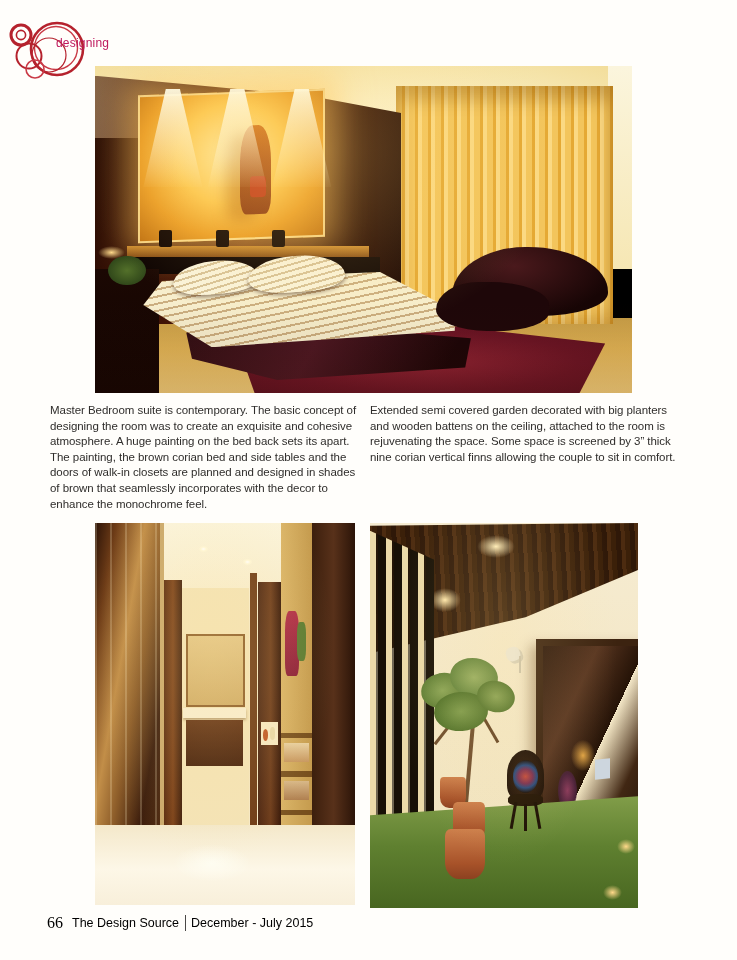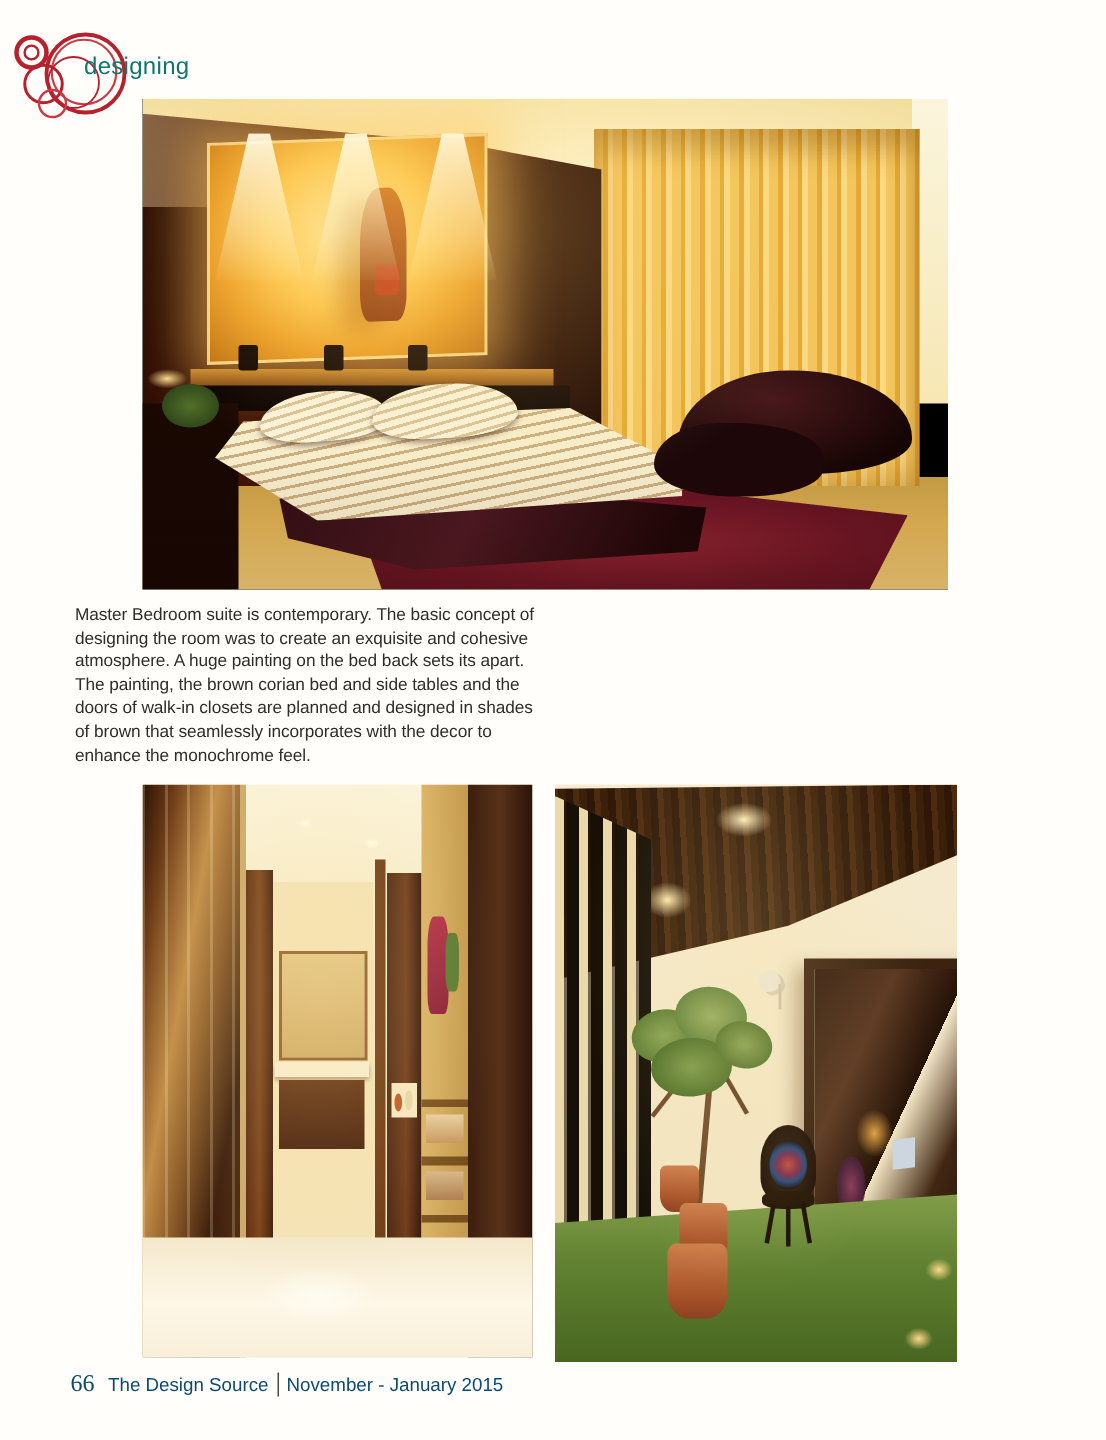--- a/index.html
+++ b/index.html
@@ -2,21 +2,21 @@
 <html><head>
 <meta charset="utf-8">
 <style>
   html,body{margin:0;padding:0;}
   body{width:737px;height:960px;background:#ffffff;font-family:"Liberation Sans",sans-serif;position:relative;overflow:hidden;}
   .page{position:absolute;inset:0;background:#fffefb;}
 
   
   .header{position:absolute;left:0;top:0;width:737px;height:80px;}
   .logo-svg{position:absolute;left:4px;top:12px;width:94px;height:72px;}
-  .logo-label{position:absolute;left:56px;top:36px;font-size:16px;color:#0f766e;letter-spacing:.2px;}
+  .logo-label{position:absolute;left:56px;top:36px;font-size:12px;color:#be185d;letter-spacing:.2px;}
 
   
   .photo{position:absolute;overflow:hidden;background:#000;margin:0;padding:0;}
   .photo *{position:absolute;}
 
   
   .photo-bedroom{left:95px;top:66px;width:537px;height:327px;}
   .bp-ceiling{left:0;top:0;width:100%;height:22%;background:radial-gradient(ellipse at 45% 120%,#fffbe8 0%,#faf0c8 45%,#f2dc97 100%);}
   .bp-rightwall{right:0;top:0;width:4.5%;height:62%;background:linear-gradient(180deg,#fbf5dd,#f6e7b4);}
   .bp-curtain{left:56%;top:6%;width:40.5%;height:73%;background:repeating-linear-gradient(90deg,#f3c55c 0 6px,#e5a934 6px 9px,#fbd983 9px 13px);box-shadow:inset 0 14px 18px rgba(120,70,0,.35), inset 0 -10px 16px rgba(150,90,10,.25);}
@@ -120,21 +120,21 @@
   .gd-chair-leg{width:1%;height:7%;background:#1d1004;}
   .gd-chair-leg1{left:53%;top:72.5%;transform:rotate(10deg);}
   .gd-chair-leg2{left:62%;top:72.5%;transform:rotate(-10deg);}
   .gd-chair-leg3{left:57.5%;top:73%;}
   .gd-sconce{width:7%;height:4%;border-radius:50%;background:radial-gradient(#ffd98a,rgba(255,200,90,0) 70%);}
   .gd-sconce1{right:1%;top:82%;}
   .gd-sconce2{right:6%;top:94%;}
   .gd-glow{left:0;top:0;width:100%;height:100%;background:radial-gradient(ellipse at 50% 30%,rgba(255,226,150,.18),rgba(0,0,0,0) 60%);}
 
   
-  .footer{position:absolute;left:47px;top:914px;display:flex;align-items:center;color:#0c4a6e;justify-content:flex-end;}
+  .footer{position:absolute;left:47px;top:914px;display:flex;align-items:center;color:#000000;justify-content:flex-end;}
   .footer .page-num{font-family:"Liberation Serif",serif;font-size:16px;margin-right:9px;}
   .footer .mag{font-size:12.5px;}
   .footer .divider{display:inline-block;width:1px;height:16px;background:#4a4846;margin:0 5px 0 6px;}
   .footer .issue{font-size:12.5px;}
 </style>
 </head>
 <body>
 
 <div class="page">
 
@@ -180,20 +180,21 @@
     <div class="bp-sofa"></div>
     <div class="bp-sofa-front"></div>
     <div class="bp-glow"></div>
   </figure>
 
   <section class="columns">
     <div class="col col-left">
       <p>Master Bedroom suite is contemporary. The basic concept of designing the room was to create an exquisite and cohesive atmosphere. A huge painting on the bed back sets its apart. The painting, the brown corian bed and side tables and the doors of walk-in closets are planned and designed in shades of brown that seamlessly incorporates with the decor to enhance the monochrome feel.</p>
     </div>
     <div class="col col-right">
+      <p>Extended semi covered garden decorated with big planters and wooden battens on the ceiling, attached to the room is rejuvenating the space. Some space is screened by 3” thick nine corian vertical finns allowing the couple to sit in comfort.</p>
     </div>
   </section>
 
   <figure class="photo photo-closet" aria-label="Walk-in closet corridor with mirror, wooden wardrobes and bathroom vanity">
     <div class="cl-light cl-light-1"></div>
     <div class="cl-light cl-light-2"></div>
     <div class="cl-mirror"></div>
     <div class="cl-mirror-streaks"></div>
     <div class="cl-mirror-frame"></div>
     <div class="cl-pillar"></div>
@@ -254,16 +255,16 @@
     <div class="gd-chair-leg gd-chair-leg3"></div>
     <div class="gd-sconce gd-sconce1"></div>
     <div class="gd-sconce gd-sconce2"></div>
     <div class="gd-glow"></div>
   </figure>
 
   <footer class="footer">
     <span class="page-num">66</span>
     <span class="mag">The Design Source</span>
     <span class="divider"></span>
-    <span class="issue">November - January 2015</span>
+    <span class="issue">December - July 2015</span>
   </footer>
 
 </div>
 
 </body></html>

